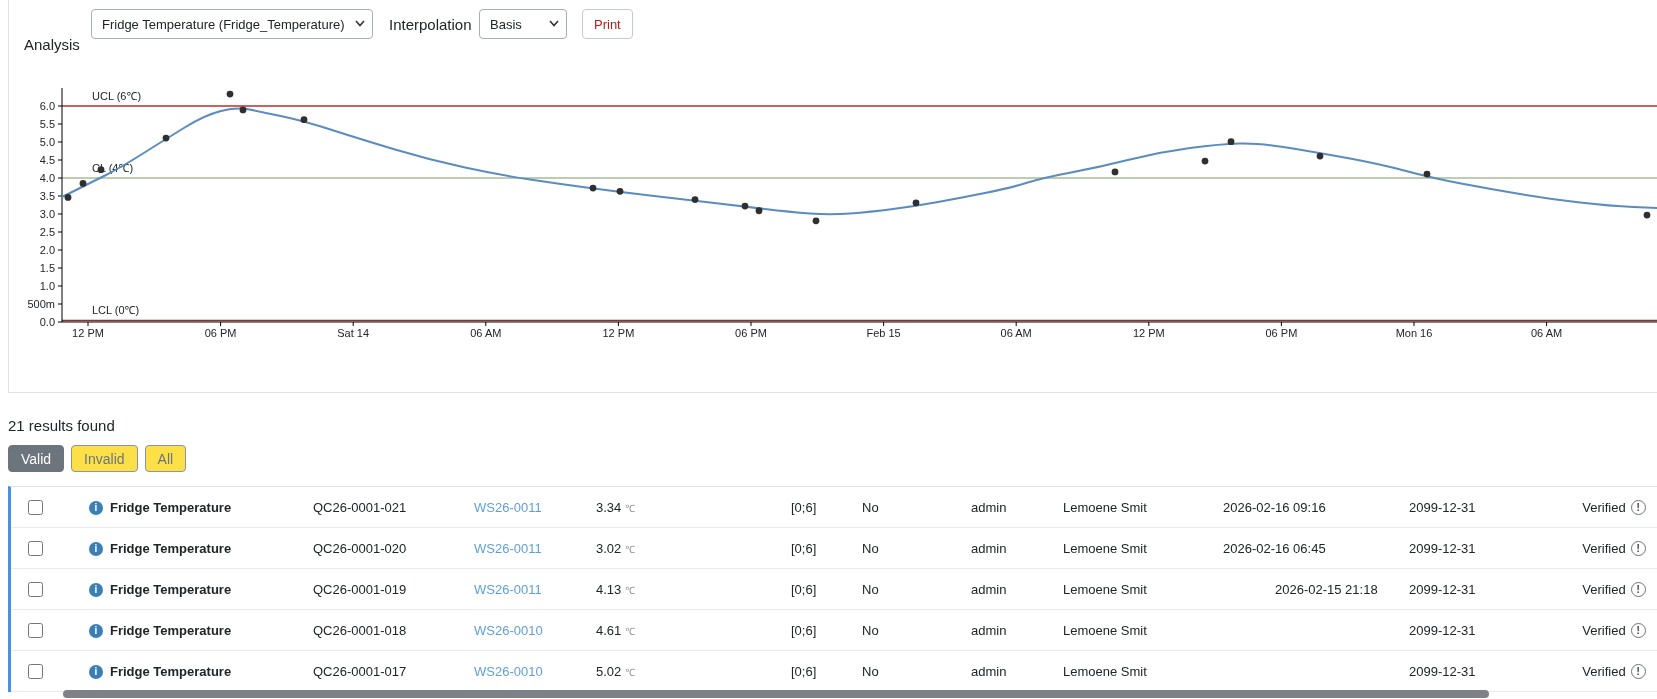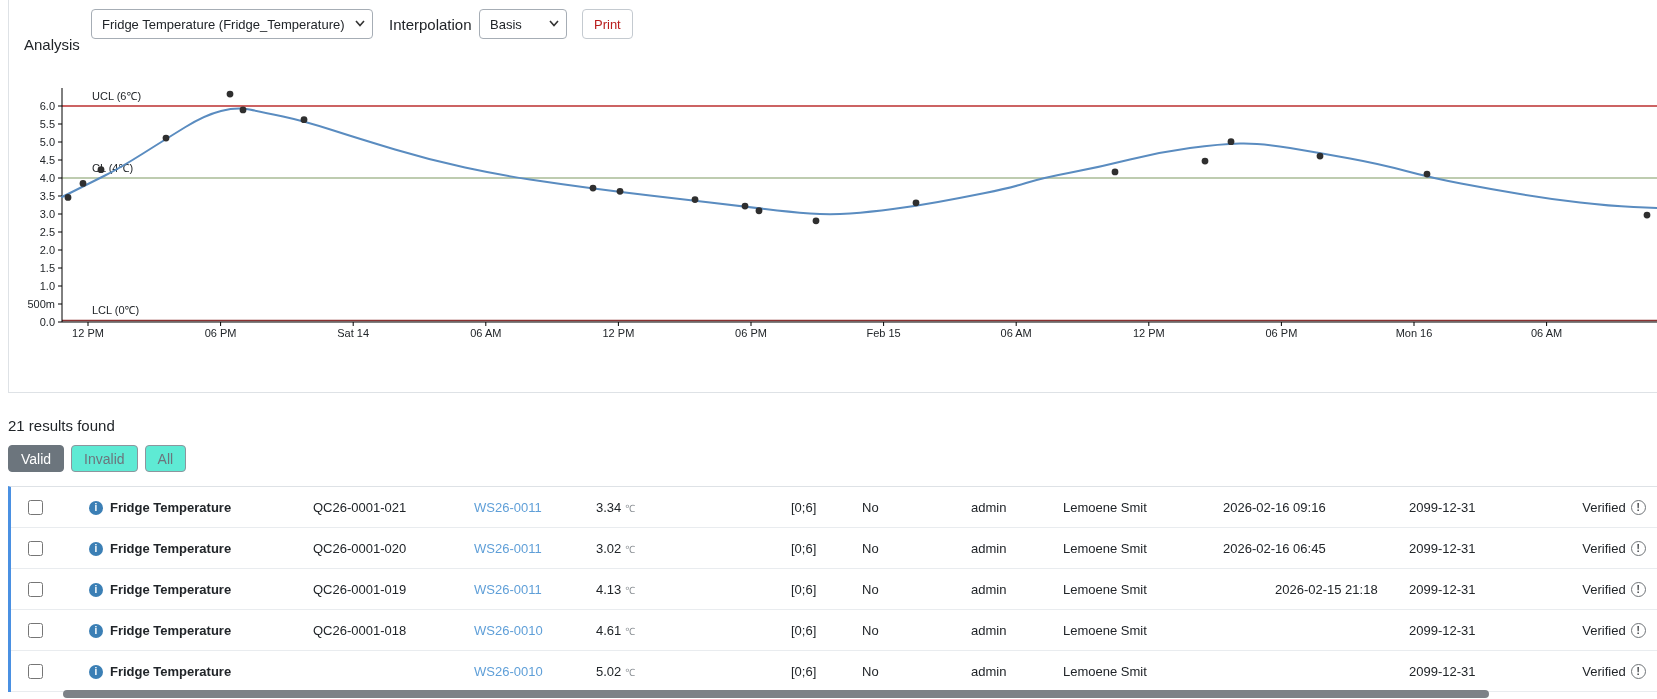--- a/index.html
+++ b/index.html
@@ -24,21 +24,21 @@
   .print-btn { position:absolute; left:573px; top:10px; height:30px; padding:0 11px;
      background:#fff; border:1px solid #c4cad0; border-radius:4px; font-size:13px;
      color:#b91c1c; font-family:"Liberation Sans",sans-serif; cursor:pointer; }
 
   svg.chart { position:absolute; left:0; top:0; }
 
   
   .results-count { position:absolute; left:8px; top:417px; font-size:15px; color:#212529; }
   .filters { position:absolute; left:8px; top:445px; display:flex; gap:7px; }
   .fbtn { height:27px; padding:0 12px; font-size:14px; border-radius:4px; cursor:pointer;
-          font-family:"Liberation Sans",sans-serif; background:#5eead4; color:#6c757d;
+          font-family:"Liberation Sans",sans-serif; background:#fde047; color:#6c757d;
           border:1px solid #8d959d; }
   .fbtn.active { background:#6c757d; color:#fff; border-color:#6c757d; }
 
   .table { position:absolute; left:8px; top:486px; width:1649px; height:206px;
            border-top:1px solid #dee2e6; border-left:3px solid #4a90e2; }
   .row { position:absolute; left:0; width:1646px; height:41px; border-bottom:1px solid #e9ecef;
          font-size:13px; color:#212529; }
   .cell { position:absolute; top:0; height:41px; line-height:41px; 
           white-space:nowrap; overflow:visible; }
   .row input[type=checkbox] { position:absolute; left:17px; top:13px; width:15px; height:15px; }
@@ -252,20 +252,21 @@
           <span class="verified-wrap">
             <span>Verified</span>
             <span class="verify-icon">!</span>
           </span>
         </div>
       </div>
       <div class="row" style="top: 164px;">
         <input type="checkbox" style="">
         <i class="info-icon">i</i>
         <span class="name-cell">Fridge Temperature</span>
+        <div class="cell" style="left: 302px; width: 140px;">QC26-0001-017</div>
         <div class="cell" style="left: 463px; width: 140px;"><a class="link" href="#">WS26-0010</a></div>
         <div class="cell" style="left: 585px; width: 110px;"><span>5.02</span><span class="unit">℃</span></div>
         <div class="cell" style="left: 780px; width: 100px;">[0;6]</div>
         <div class="cell" style="left: 851px; width: 100px;">No</div>
         <div class="cell" style="left: 960px; width: 100px;">admin</div>
         <div class="cell" style="left: 1052px; width: 140px;">Lemoene Smit</div>
         <div class="cell" style="left: 1398px; width: 140px;">2099-12-31</div>
         <div class="cell" style="left: 1553px; width: 100px;">
           <span class="verified-wrap">
             <span>Verified</span>

